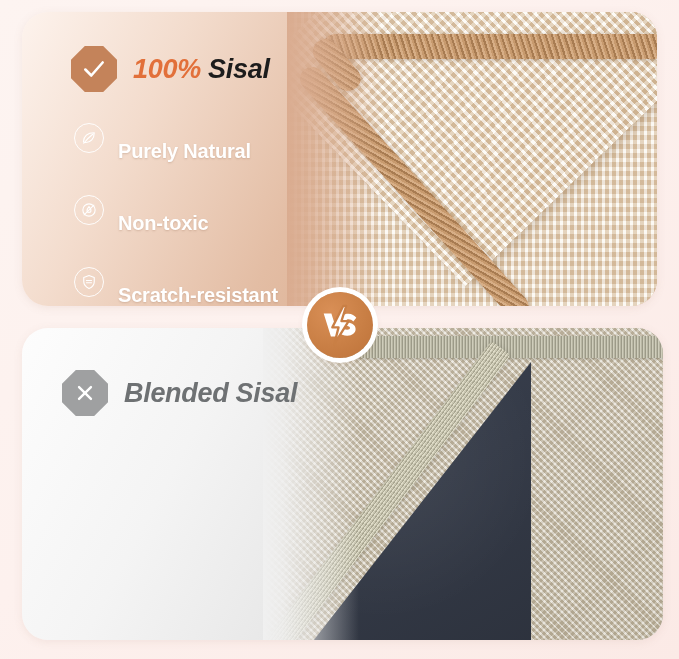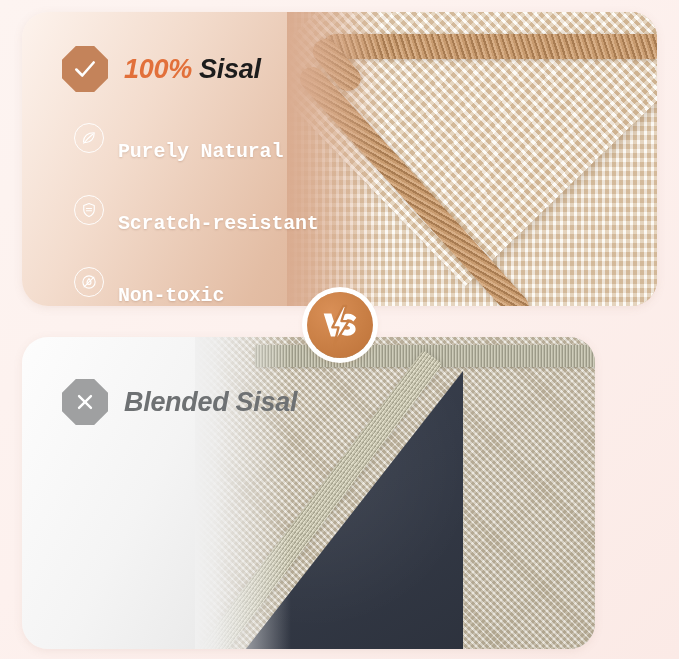--- a/index.html
+++ b/index.html
@@ -39,22 +39,22 @@
         #fdf3ed 0%,
         #f3dccd 22%,
         #e3bda4 48%,
         #d9ab8d 70%,
         #d2a184 100%);
   }
 
   
   #card-bad {
     left: 22px;
-    top: 337px;
-    width: 573px;
+    top: 328px;
+    width: 641px;
     height: 312px;
     background: linear-gradient(118deg,
         #fdfdfd 0%,
         #f4f4f4 28%,
         #e6e6e6 55%,
         #dcdcdc 78%,
         #d5d5d5 100%);
   }
 
   
@@ -206,21 +206,21 @@
   }
 
   
   .panel-header {
     position: absolute;
     display: flex;
     align-items: center;
     gap: 16px;
     z-index: 5;
   }
-  #header-good { left: 40px; top: 34px; }
+  #header-good { left: 49px; top: 34px; }
   #header-bad  { left: 40px; top: 42px; }
 
   
   .badge {
     width: 46px;
     height: 46px;
     display: flex;
     align-items: center;
     justify-content: center;
     clip-path: polygon(30% 0%, 70% 0%, 100% 30%, 100% 70%,
@@ -268,21 +268,21 @@
     border-radius: 50%;
     flex: none;
     display: flex;
     align-items: center;
     justify-content: center;
   }
   #features-good .feat-icon { border: 1.4px solid rgba(255,255,255,0.92); }
   .feat-icon svg { width: 18px; height: 18px; display: block; }
 
   .feat-label {
-    font-family: Liberation Mono, monospace;
+    font-family: Liberation Sans, sans-serif;
     font-weight: bold;
     font-size: 20px;
     letter-spacing: -0.2px;
     white-space: nowrap;
     margin-top: 28px;
   }
   #features-good .feat-label {
     color: #ffffff;
     text-shadow: 0 1px 2px rgba(150,110,85,0.30);
   }
@@ -337,43 +337,43 @@
       <div class="feature">
         <span class="feat-icon">
           <svg viewBox="0 0 24 24" fill="none" stroke="#ffffff" stroke-width="1.5" stroke-linecap="round" stroke-linejoin="round">
             <path d="M19 5c0 8-5 13-11 13-1.2 0-2.4-.3-3.4-.8C5 10 10 5 19 5z"></path>
             <path d="M5 19c3-4 7-8 12-12"></path>
           </svg>
         </span>
         <span class="feat-label">Purely Natural</span>
       </div>
 
+
+      <div class="feature">
+        <span class="feat-icon">
+          <svg viewBox="0 0 24 24" fill="none" stroke="#ffffff" stroke-width="1.5" stroke-linecap="round" stroke-linejoin="round">
+            <circle cx="12" cy="12" r="8.2"></circle>
+            <line x1="5.5" y1="18.5" x2="18.5" y2="5.5"></line>
+            <path d="M12 7.5c1.4 1.8 2.6 3.2 2.6 5a2.6 2.6 0 0 1-5.2 0c0-1.8 1.2-3.2 2.6-5z"></path>
+          </svg>
+        </span>
+        <span class="feat-label">Non-toxic</span>
+      </div>
 
       <div class="feature">
         <span class="feat-icon">
           <svg viewBox="0 0 24 24" fill="none" stroke="#ffffff" stroke-width="1.5" stroke-linecap="round" stroke-linejoin="round">
             <path d="M12 3.2 19 6v5.5c0 4.4-3 7.3-7 9.3-4-2-7-4.9-7-9.3V6z"></path>
             <line x1="8.6" y1="10" x2="15.4" y2="10"></line>
             <line x1="8.6" y1="13" x2="15.4" y2="13"></line>
           </svg>
         </span>
         <span class="feat-label">Scratch-resistant</span>
       </div>
 
-      <div class="feature">
-        <span class="feat-icon">
-          <svg viewBox="0 0 24 24" fill="none" stroke="#ffffff" stroke-width="1.5" stroke-linecap="round" stroke-linejoin="round">
-            <circle cx="12" cy="12" r="8.2"></circle>
-            <line x1="5.5" y1="18.5" x2="18.5" y2="5.5"></line>
-            <path d="M12 7.5c1.4 1.8 2.6 3.2 2.6 5a2.6 2.6 0 0 1-5.2 0c0-1.8 1.2-3.2 2.6-5z"></path>
-          </svg>
-        </span>
-        <span class="feat-label">Non-toxic</span>
-      </div>
-
     </div>
   </div>
 
   <div class="card" id="card-bad">
 
     <div class="photo" id="photo-bad">
       <div class="blend-base"></div>
       <div id="web-top"></div>
       <div id="rubber"></div>
       <div id="web-diag"></div>

